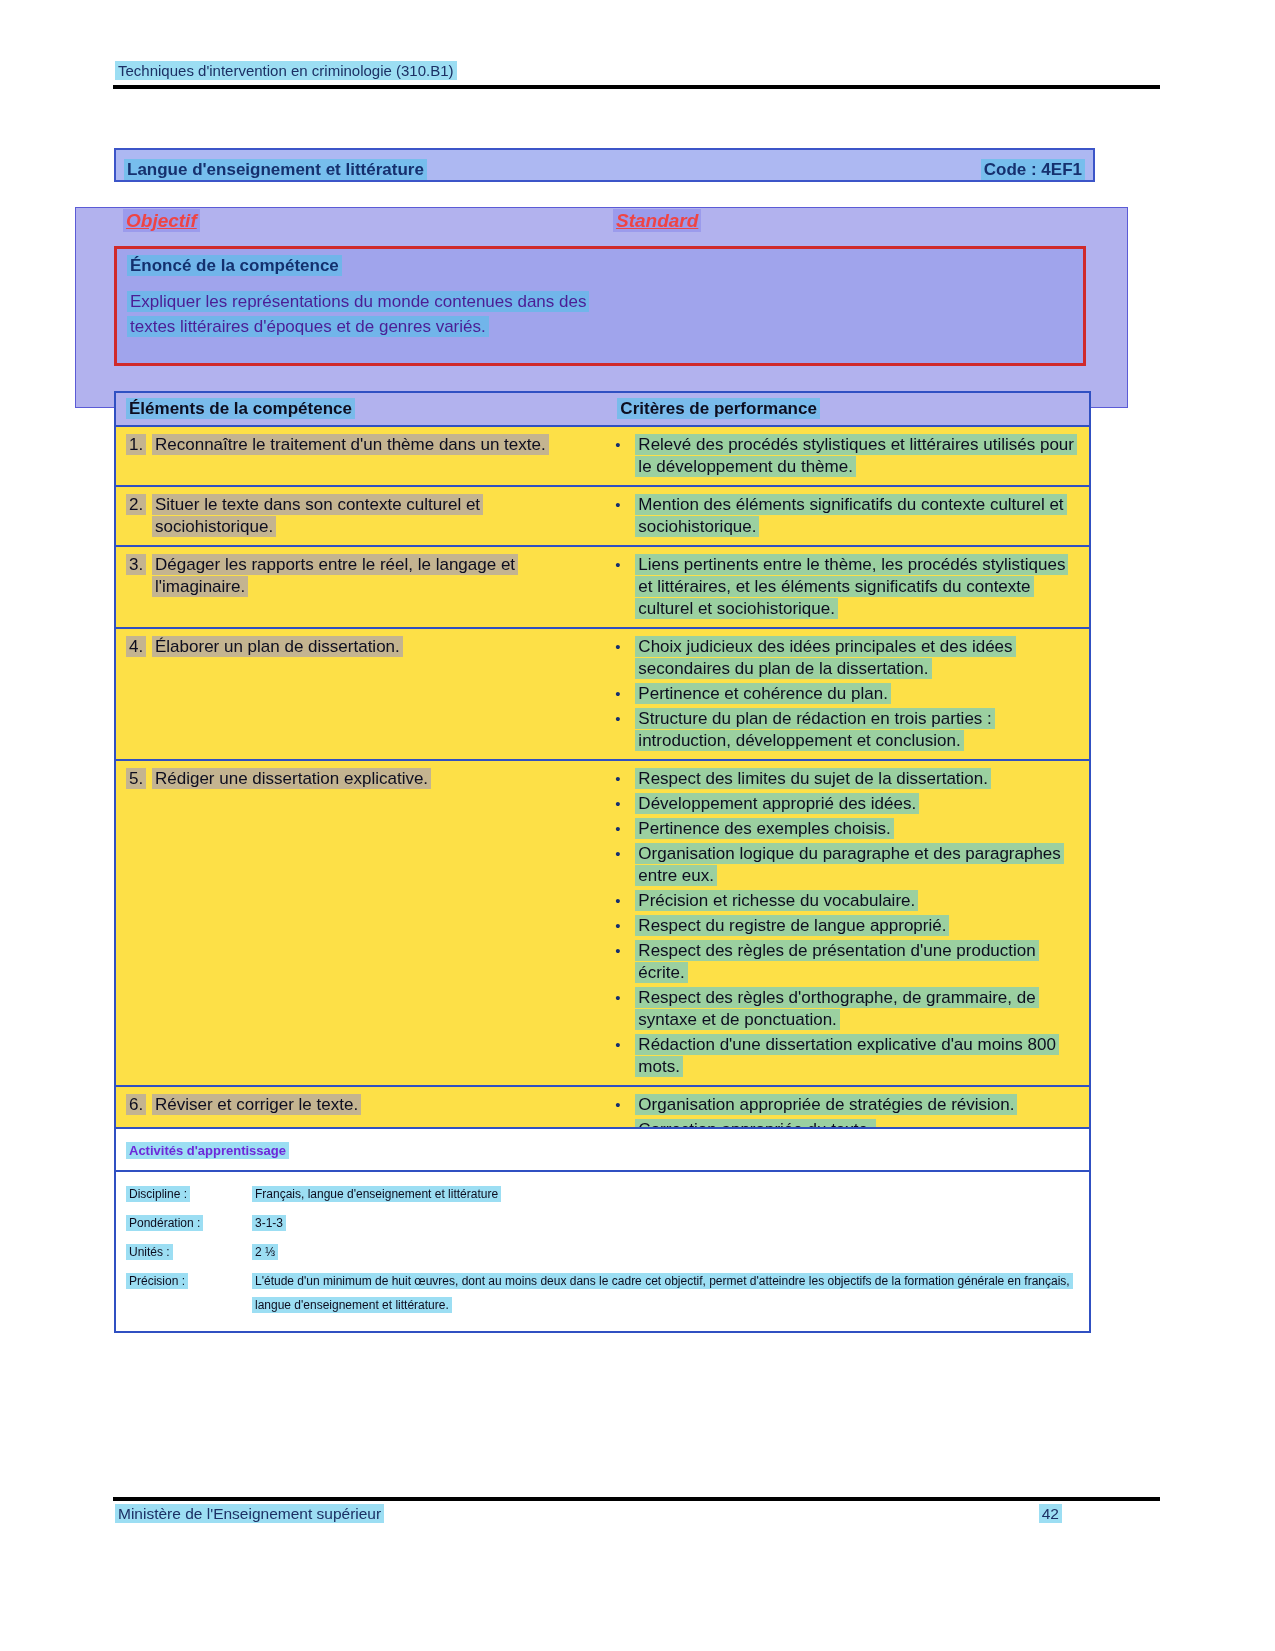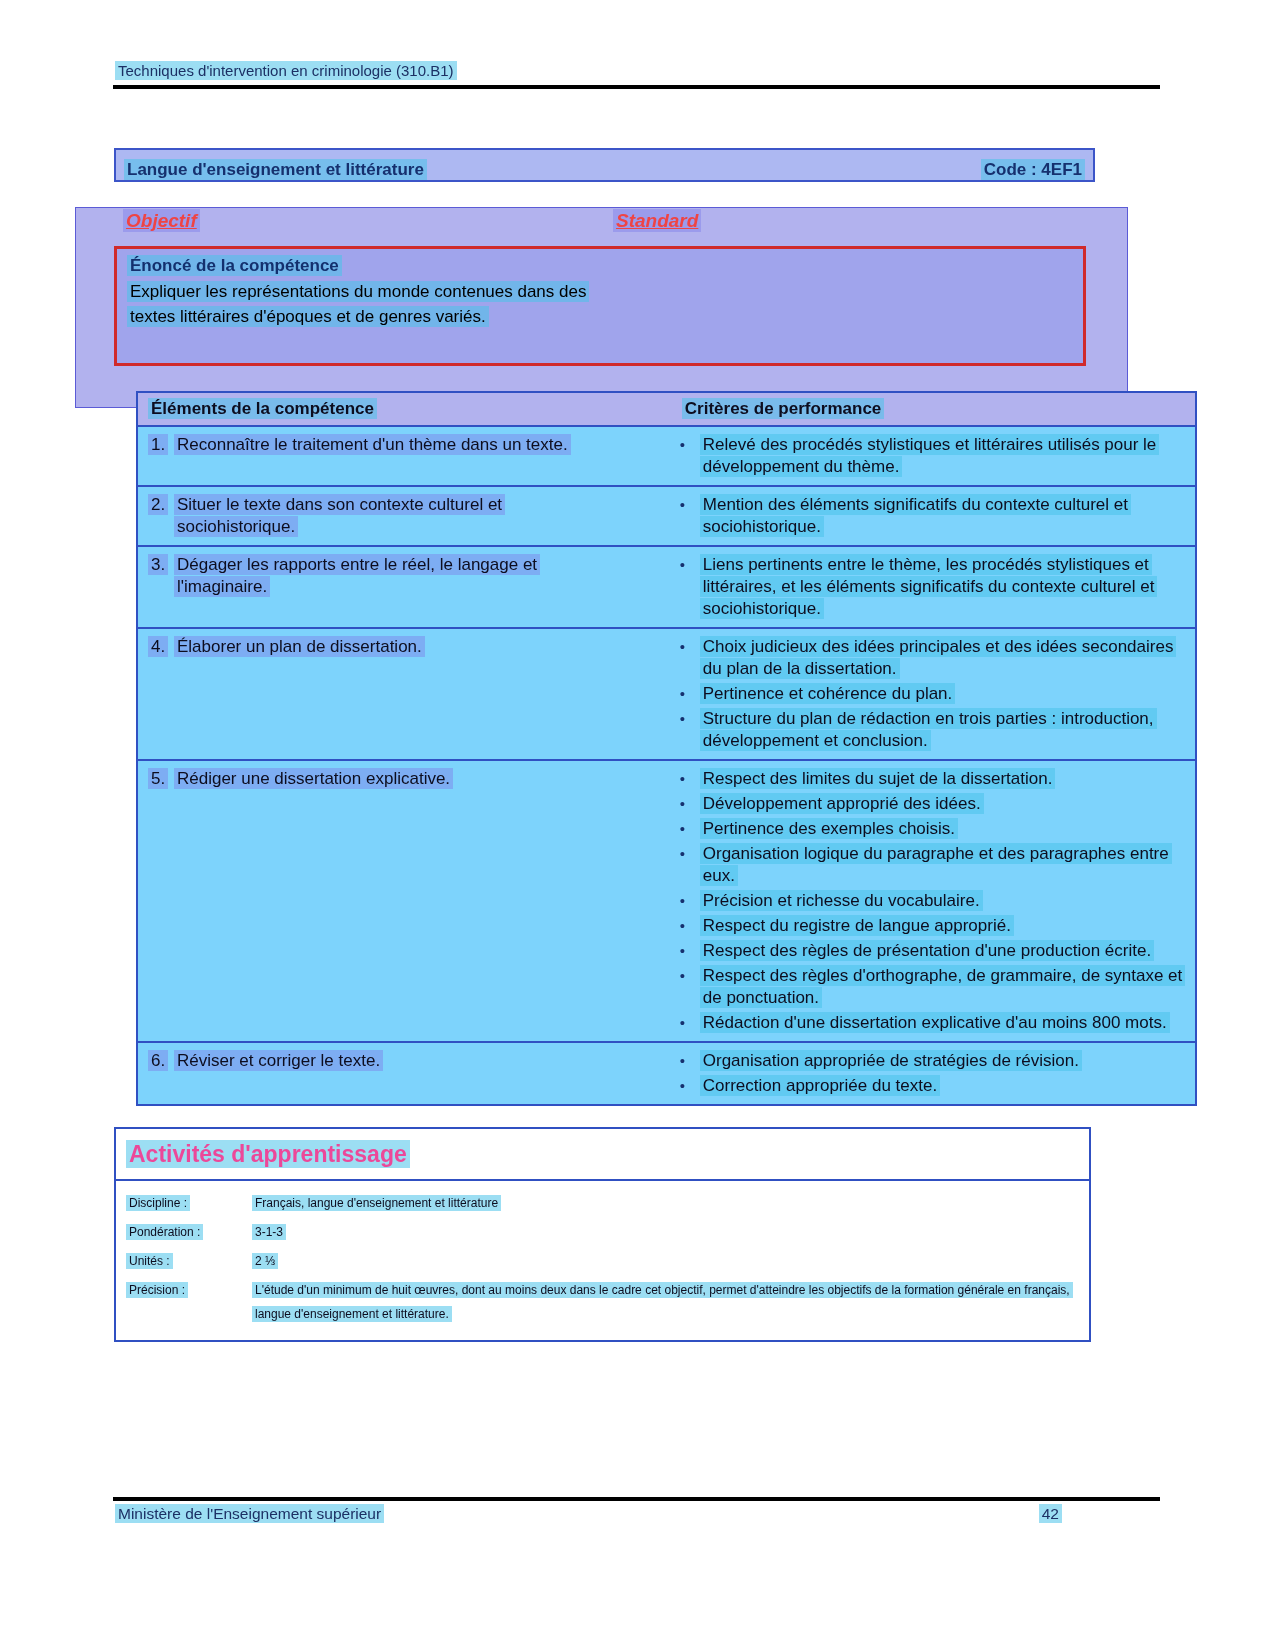--- a/index.html
+++ b/index.html
@@ -49,26 +49,26 @@
   }
   .objectif-label { left:123px; }
   .standard-label { left:613px; }
 
   .enonce-box {
     position:absolute; left:114px; top:246px; width:972px; height:120px;
     background:#a0a4ec; border:3px solid #d02a2a;
     padding:7px 10px;
   }
   .enonce-title { font-size:17px; font-weight:bold; color:#14306e; }
-  .enonce-text { margin-top:3px; width:462px; font-size:17px; line-height:25px; color:#000000; }
+  .enonce-text { margin-top:13px; width:462px; font-size:17px; line-height:25px; color:#4c1d95; }
 
   
   .ctable {
-    position:absolute; left:114px; top:391px; width:1061px;
-    border:2px solid #3050c2; background:#7dd3fc;margin-left:22px;
+    position:absolute; left:114px; top:391px; width:977px;
+    border:2px solid #3050c2; background:#fde047;
   }
   .thead {
     display:flex; background:#b2b2ee; border-bottom:2px solid #3050c2;
     font-weight:bold; font-size:17px;
   }
   .thead .hcell { padding:6px 10px; }
   .hcell.c1 { width:50.5%; }
   .hcell.c2 { flex:1; }
   .trow { display:flex; border-bottom:2px solid #3050c2; }
   .trow:last-child { border-bottom:none; }
@@ -80,21 +80,21 @@
   .crit { position:relative; padding-left:24px; margin-bottom:3px; }
   .crit:last-child { margin-bottom:0; }
   .bullet { position:absolute; left:4px; top:0; color:#16306e; font-size:15px; }
 
   
   .activities {
     position:absolute; left:114px; top:1127px; width:977px; min-height:205px;
     border:2px solid #3050c2; background:#fff;
     padding:12px 10px 14px;
   }
-  .act-title { font-size:23px; font-weight:bold; color:#ec4899; }
+  .act-title { font-size:13px; font-weight:bold; color:#6d28d9; }
   .act-divider { border-top:2px solid #3050c2; margin:11px -10px 10px; }
   .act-grid { display:grid; grid-template-columns:126px 1fr; row-gap:5px; font-size:12px; line-height:24px; }
   .act-label { white-space:nowrap; }
   .act-value { max-width:825px; }
 
   
   .footer-rule { left:113px; top:1497px; width:1047px; }
   .footer-text {
     position:absolute; left:115px; top:1505px; width:947px;
     display:flex; justify-content:space-between;

